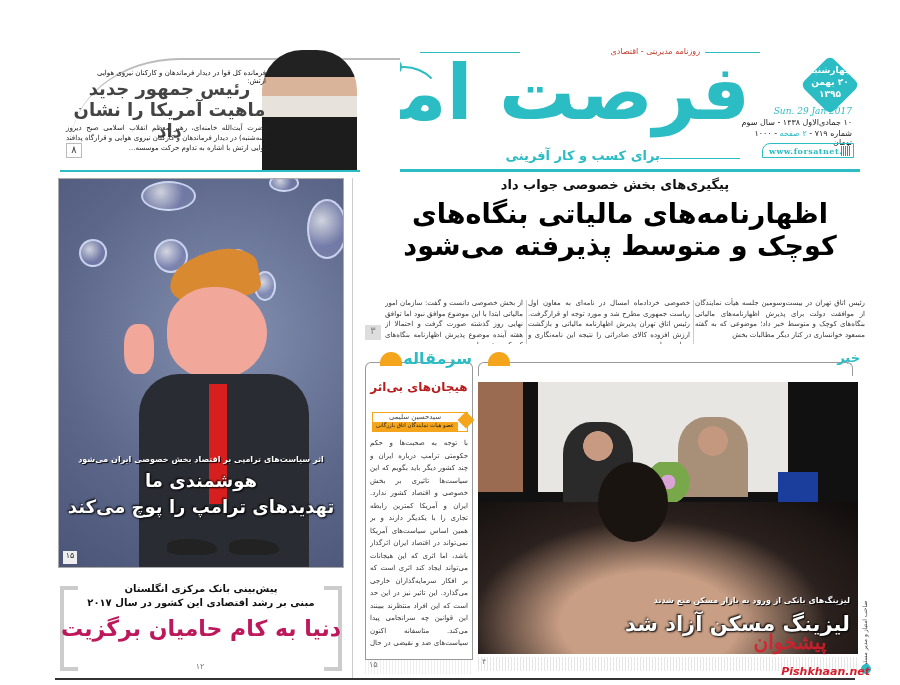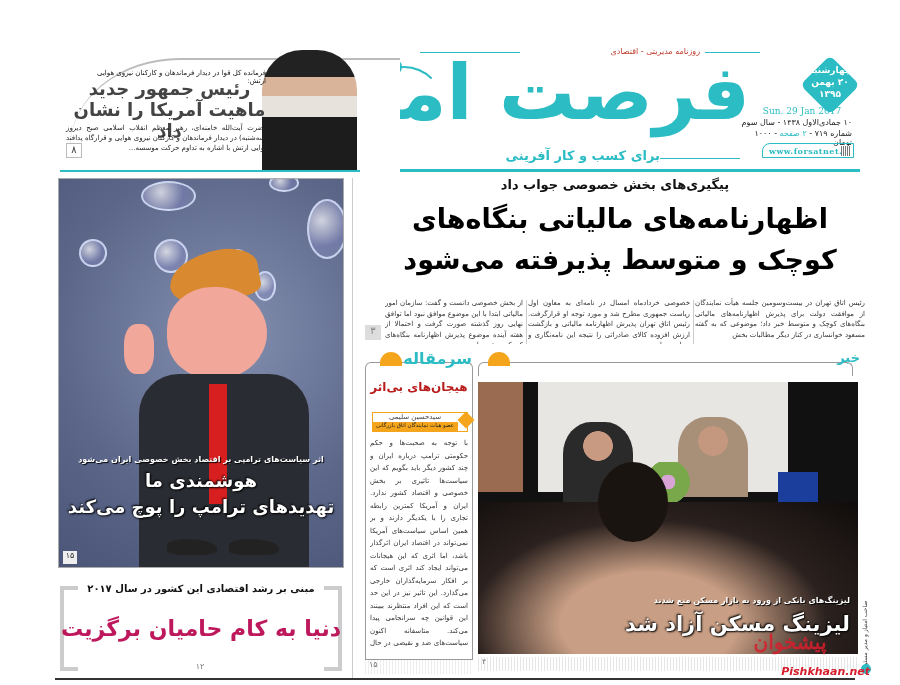--- a/index.html
+++ b/index.html
@@ -9,22 +9,22 @@
   .abs { position: absolute; }
   .mast-rule { position: absolute; left: 320px; right: 10px; top: 124px; height: 3px; background: #2bbcc4; }
 
   
   #date-badge { left: 795px; top: 58px; width: 70px; height: 54px; }
   #date-badge .diamond { position: absolute; left: 8px; top: 0; width: 54px; height: 54px;
     background: #2bbcc4; transform: rotate(45deg) scale(0.78); border-radius: 8px; }
   #date-badge .txt { position: absolute; left: 0; top: 6px; width: 70px; text-align: center;
     color: #fff; font-size: 9px; line-height: 12px; font-weight: bold; direction: rtl; }
 
-  #date-en { left: 752px; top: 106px; width: 100px; text-align: center; font-family: "DejaVu Serif", serif;
-    font-size: 9px; color: #2bbcc4; }
+  #date-en { left: 752px; top: 106px; width: 100px; text-align: right; font-family: "DejaVu Serif", serif;
+    font-size: 9px; color: #2bbcc4; font-style: italic; }
   #date-hijri { left: 740px; top: 118px; width: 112px; font-size: 8px; color: #222; text-align: right; direction: rtl; }
   #issue-line { left: 740px; top: 129px; width: 112px; font-size: 8px; color: #222; text-align: right; direction: rtl; }
   #issue-line .pg { color: #2bbcc4; }
   #url-box { left: 762px; top: 143px; width: 92px; height: 15px; border: 1px solid #2bbcc4;
     border-radius: 8px 0 0 0; font-family: "DejaVu Serif", serif; font-size: 8px;
     color: #2bbcc4; font-weight: bold; padding: 2px 0 0 6px; letter-spacing: 0.5px; }
   #url-box .bars { position: absolute; right: 2px; top: 2px; width: 10px; height: 10px;
     background: repeating-linear-gradient(90deg, #777 0 1px, #fff 1px 2px); }
 
   
@@ -49,21 +49,21 @@
   #leader-title { left: 72px; top: 78px; width: 195px; font-size: 18px; font-weight: bold; color: #444;
     text-align: center; direction: rtl; line-height: 21px; }
   #leader-body { left: 66px; top: 123px; width: 202px; font-size: 7px; color: #222; text-align: justify;
     direction: rtl; line-height: 10px; }
   #leader-page { left: 66px; top: 143px; width: 16px; height: 15px; border: 1px solid #bbb; font-size: 10px;
     text-align: center; color: #444; }
 
   
   #kicker { left: 470px; top: 177px; width: 290px; text-align: center; direction: rtl; font-size: 13px; font-weight: bold; color: #111; }
   #headline { left: 370px; top: 198px; width: 500px; text-align: center; direction: rtl; font-size: 27px;
-    font-weight: bold; color: #000; line-height: 41px; font-family: "DejaVu Sans", sans-serif; }
+    font-weight: bold; color: #000; line-height: 32px; font-family: "DejaVu Sans", sans-serif; }
 
   .bodycol { position: absolute; top: 298px; font-size: 7px; line-height: 10.5px; color: #333;
     text-align: justify; direction: rtl; height: 46px; overflow: hidden; }
   #col1 { left: 695px; width: 170px; }
   #col2 { left: 528px; width: 162px; }
   #col3 { left: 385px; width: 138px; }
   #page3 { left: 365px; top: 325px; width: 16px; height: 15px; background: #ddd; color: #888;
     font-size: 10px; text-align: center; }
   .vsep { position: absolute; width: 1px; background: #ccc; }
 
@@ -211,20 +211,21 @@
   <div>تهدیدهای ترامپ را پوچ می‌کند</div>
 </div>
 <div class="abs" id="cartoon-page">۱۵</div>
 <div class="col-rule" style="left:352px;top:178px;height:500px;"></div>
 
 <div class="abs" id="bl-box">
   <div class="bracket l"></div>
   <div class="bracket r"></div>
 </div>
 <div class="abs" id="bl-kicker">
+  <div>پیش‌بینی بانک مرکزی انگلستان</div>
   <div>مبنی بر رشد اقتصادی این کشور در سال ۲۰۱۷</div>
 </div>
 <div class="abs" id="bl-title">دنیا به کام حامیان برگزیت</div>
 <div class="abs" id="bl-page">۱۲</div>
 
 <div class="abs" style="left:365px;top:362px;width:108px;height:10px;border:1px solid #999;border-bottom:none;border-radius:6px 6px 0 0;"></div>
 <div class="ed-icon" style="left:380px;top:352px;"></div>
 <div class="abs" id="editorial-label">سرمقاله</div>
 <div class="abs" id="editorial-box"></div>
 <div class="abs" id="editorial-title">هیجان‌های بی‌اثر</div>

